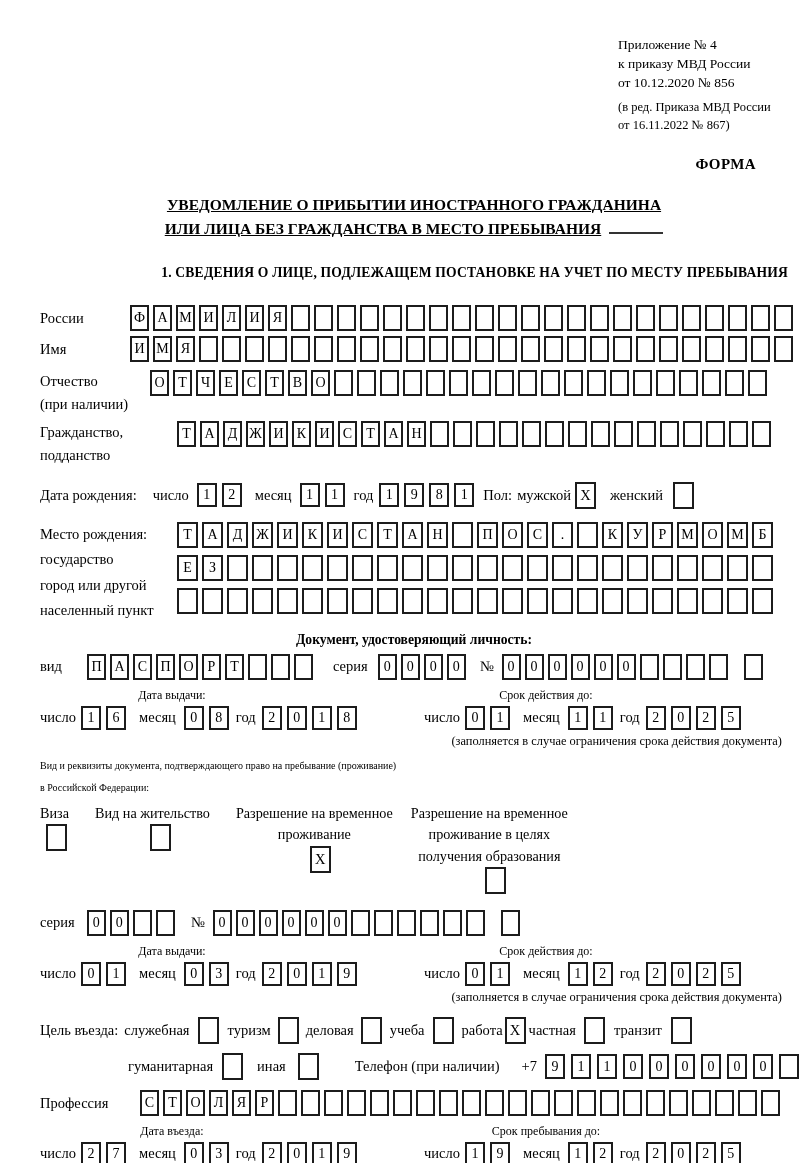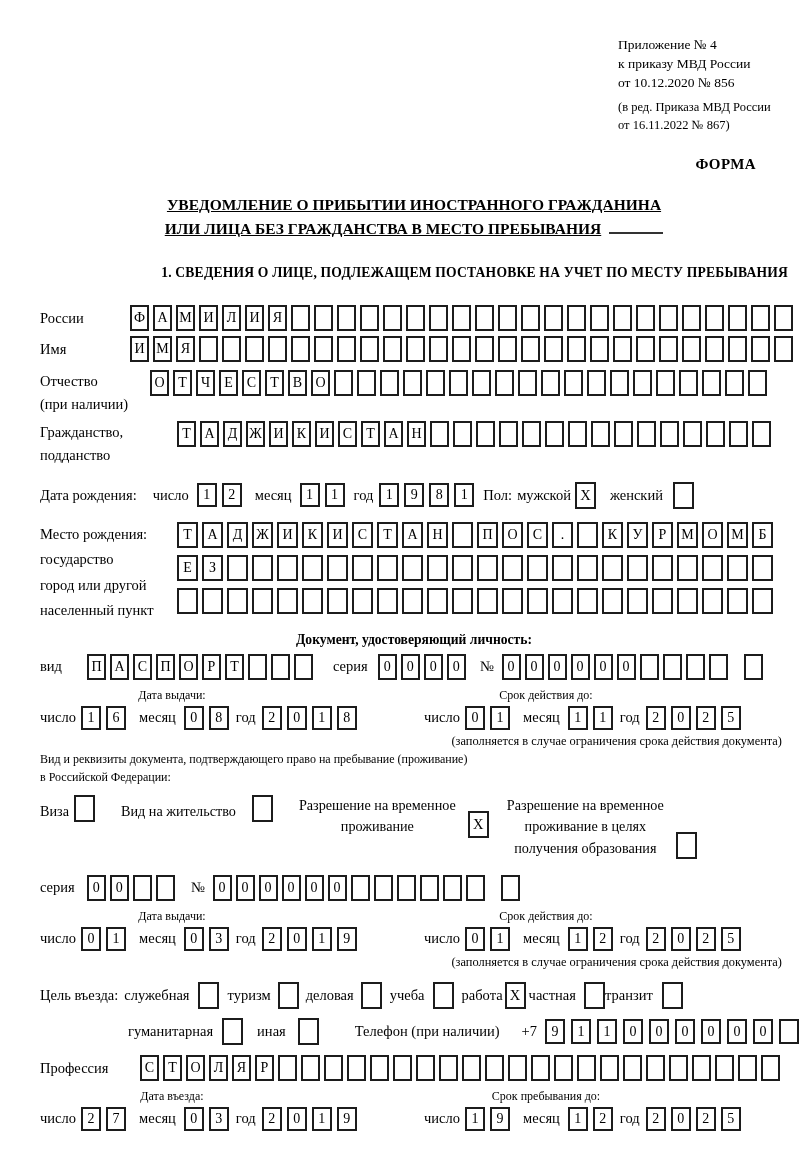--- a/index.html
+++ b/index.html
@@ -48,24 +48,24 @@
   .dblock { margin-top:8px; }
   .dcols { display:flex; }
   .dcol1 { width:384px; flex:0 0 auto; }
   .dcol2 { flex:1 1 auto; }
   .dhead { text-align:center; font-size:12px; }
   .dcol1 .dhead { padding-right:120px; }
   .dcol2 .dhead { padding-right:120px; }
   .drow { display:flex; align-items:center; margin-top:3px; }
   .note { text-align:right; font-size:12.4px; margin-top:4px; padding-right:6px; }
 
-  .ptext { font-size:12px; margin-top:3px; }
+  .ptext { font-size:10px; margin-top:11px; }
 
   .opts { display:flex; align-items:flex-start; margin-top:10px; }
-  .opt { display:flex; align-items:flex-end; }
+  .opt { display:flex; align-items:center;flex-direction:column; }
   .olbl { font-size:14.2px; line-height:1.5; text-align:center; }
 </style>
 </head>
 <body>
 
 <div class="page">
 
   <div class="hdr">
     <div>Приложение № 4</div>
     <div>к приказу МВД России</div>
@@ -540,21 +540,21 @@
     <span class="lbl" style="margin-left:9px">туризм</span>
     <span class="cbox" style="margin-left:7px"></span>
     <span class="lbl" style="margin-left:7px">деловая</span>
     <span class="cbox" style="margin-left:7px"></span>
     <span class="lbl" style="margin-left:8px">учеба</span>
     <span class="cbox" style="margin-left:8px"></span>
     <span class="lbl" style="margin-left:8px">работа</span>
     <span class="cbox" style="margin-left:2px">X</span>
     <span class="lbl" style="margin-left:3px">частная</span>
     <span class="cbox" style="margin-left:8px"></span>
-    <span class="lbl" style="">транзит</span>
+    <span class="lbl" style="margin-left:9px">транзит</span>
     <span class="cbox" style="margin-left:9px"></span>
   </div>
   <div class="irow" style="margin-top:9px; margin-left:88px">
     <span class="lbl">гуманитарная</span>
     <span class="cbox" style="margin-left:9px"></span>
     <span class="lbl" style="margin-left:14px">иная</span>
     <span class="cbox" style="margin-left:12px"></span>
     <span class="lbl" style="margin-left:36px">Телефон (при наличии)</span>
     <span class="lbl" style="margin:0 8px 0 22px">+7</span>
     <span class="cells phone">

